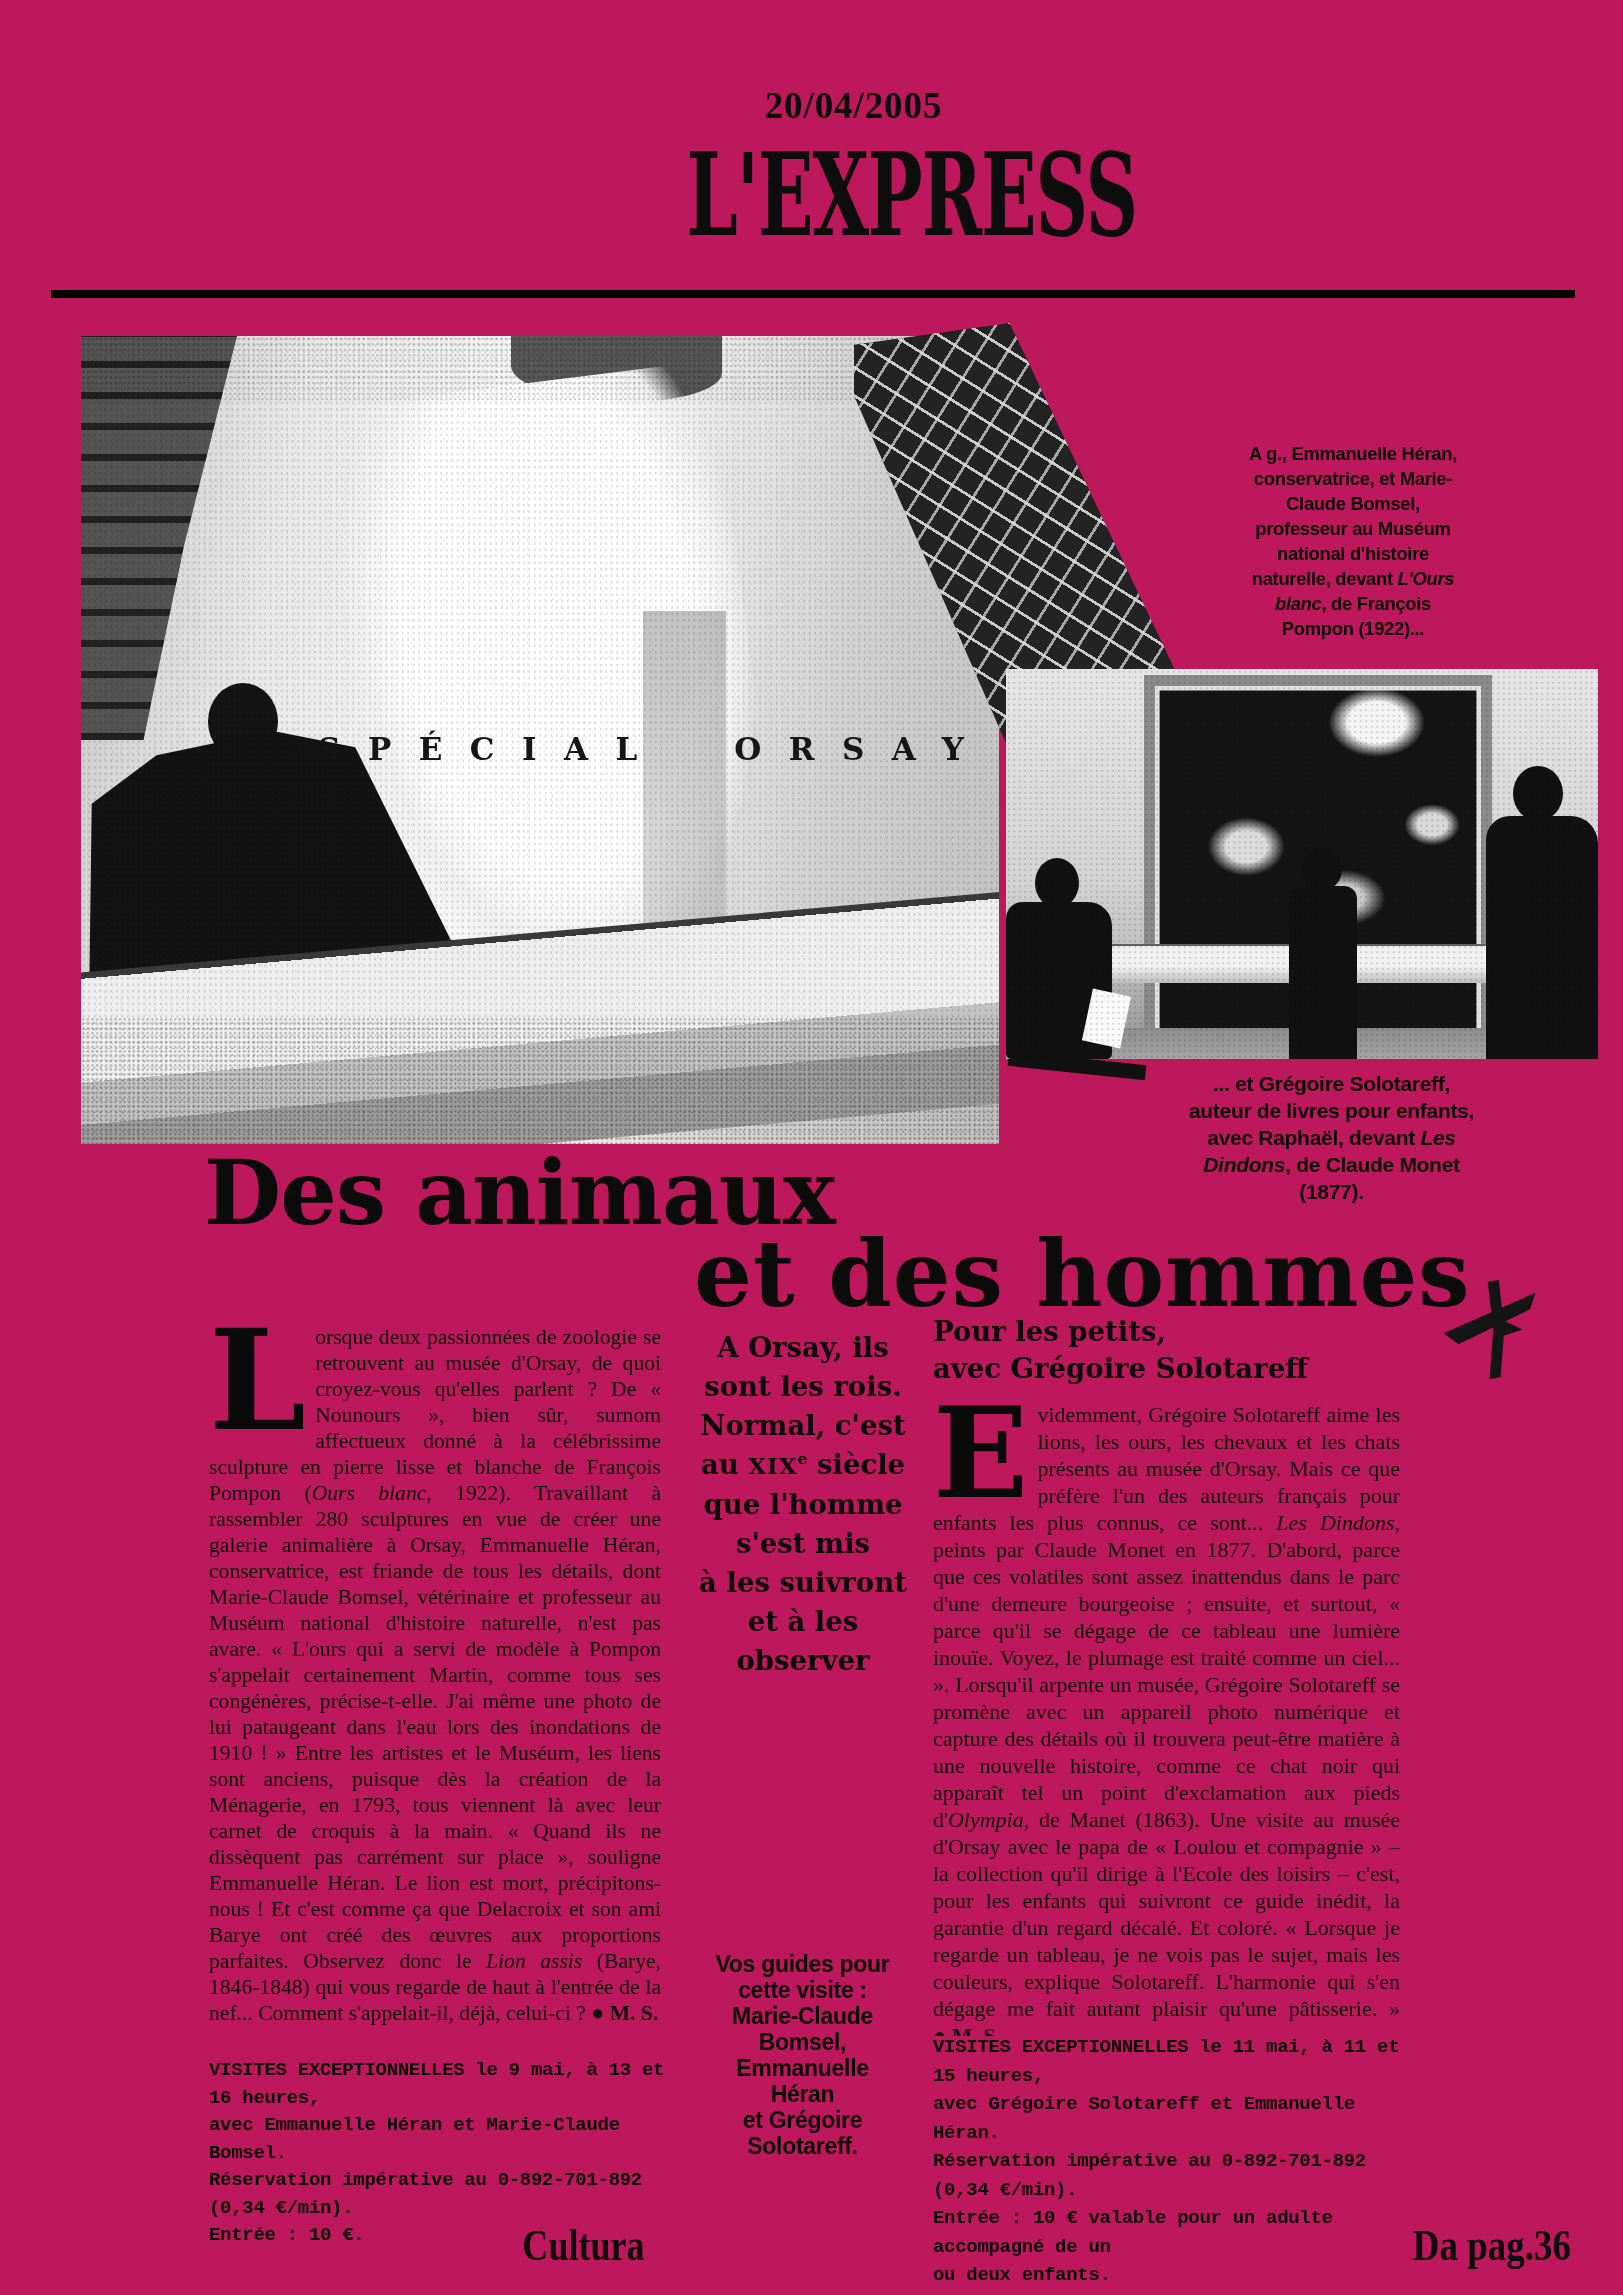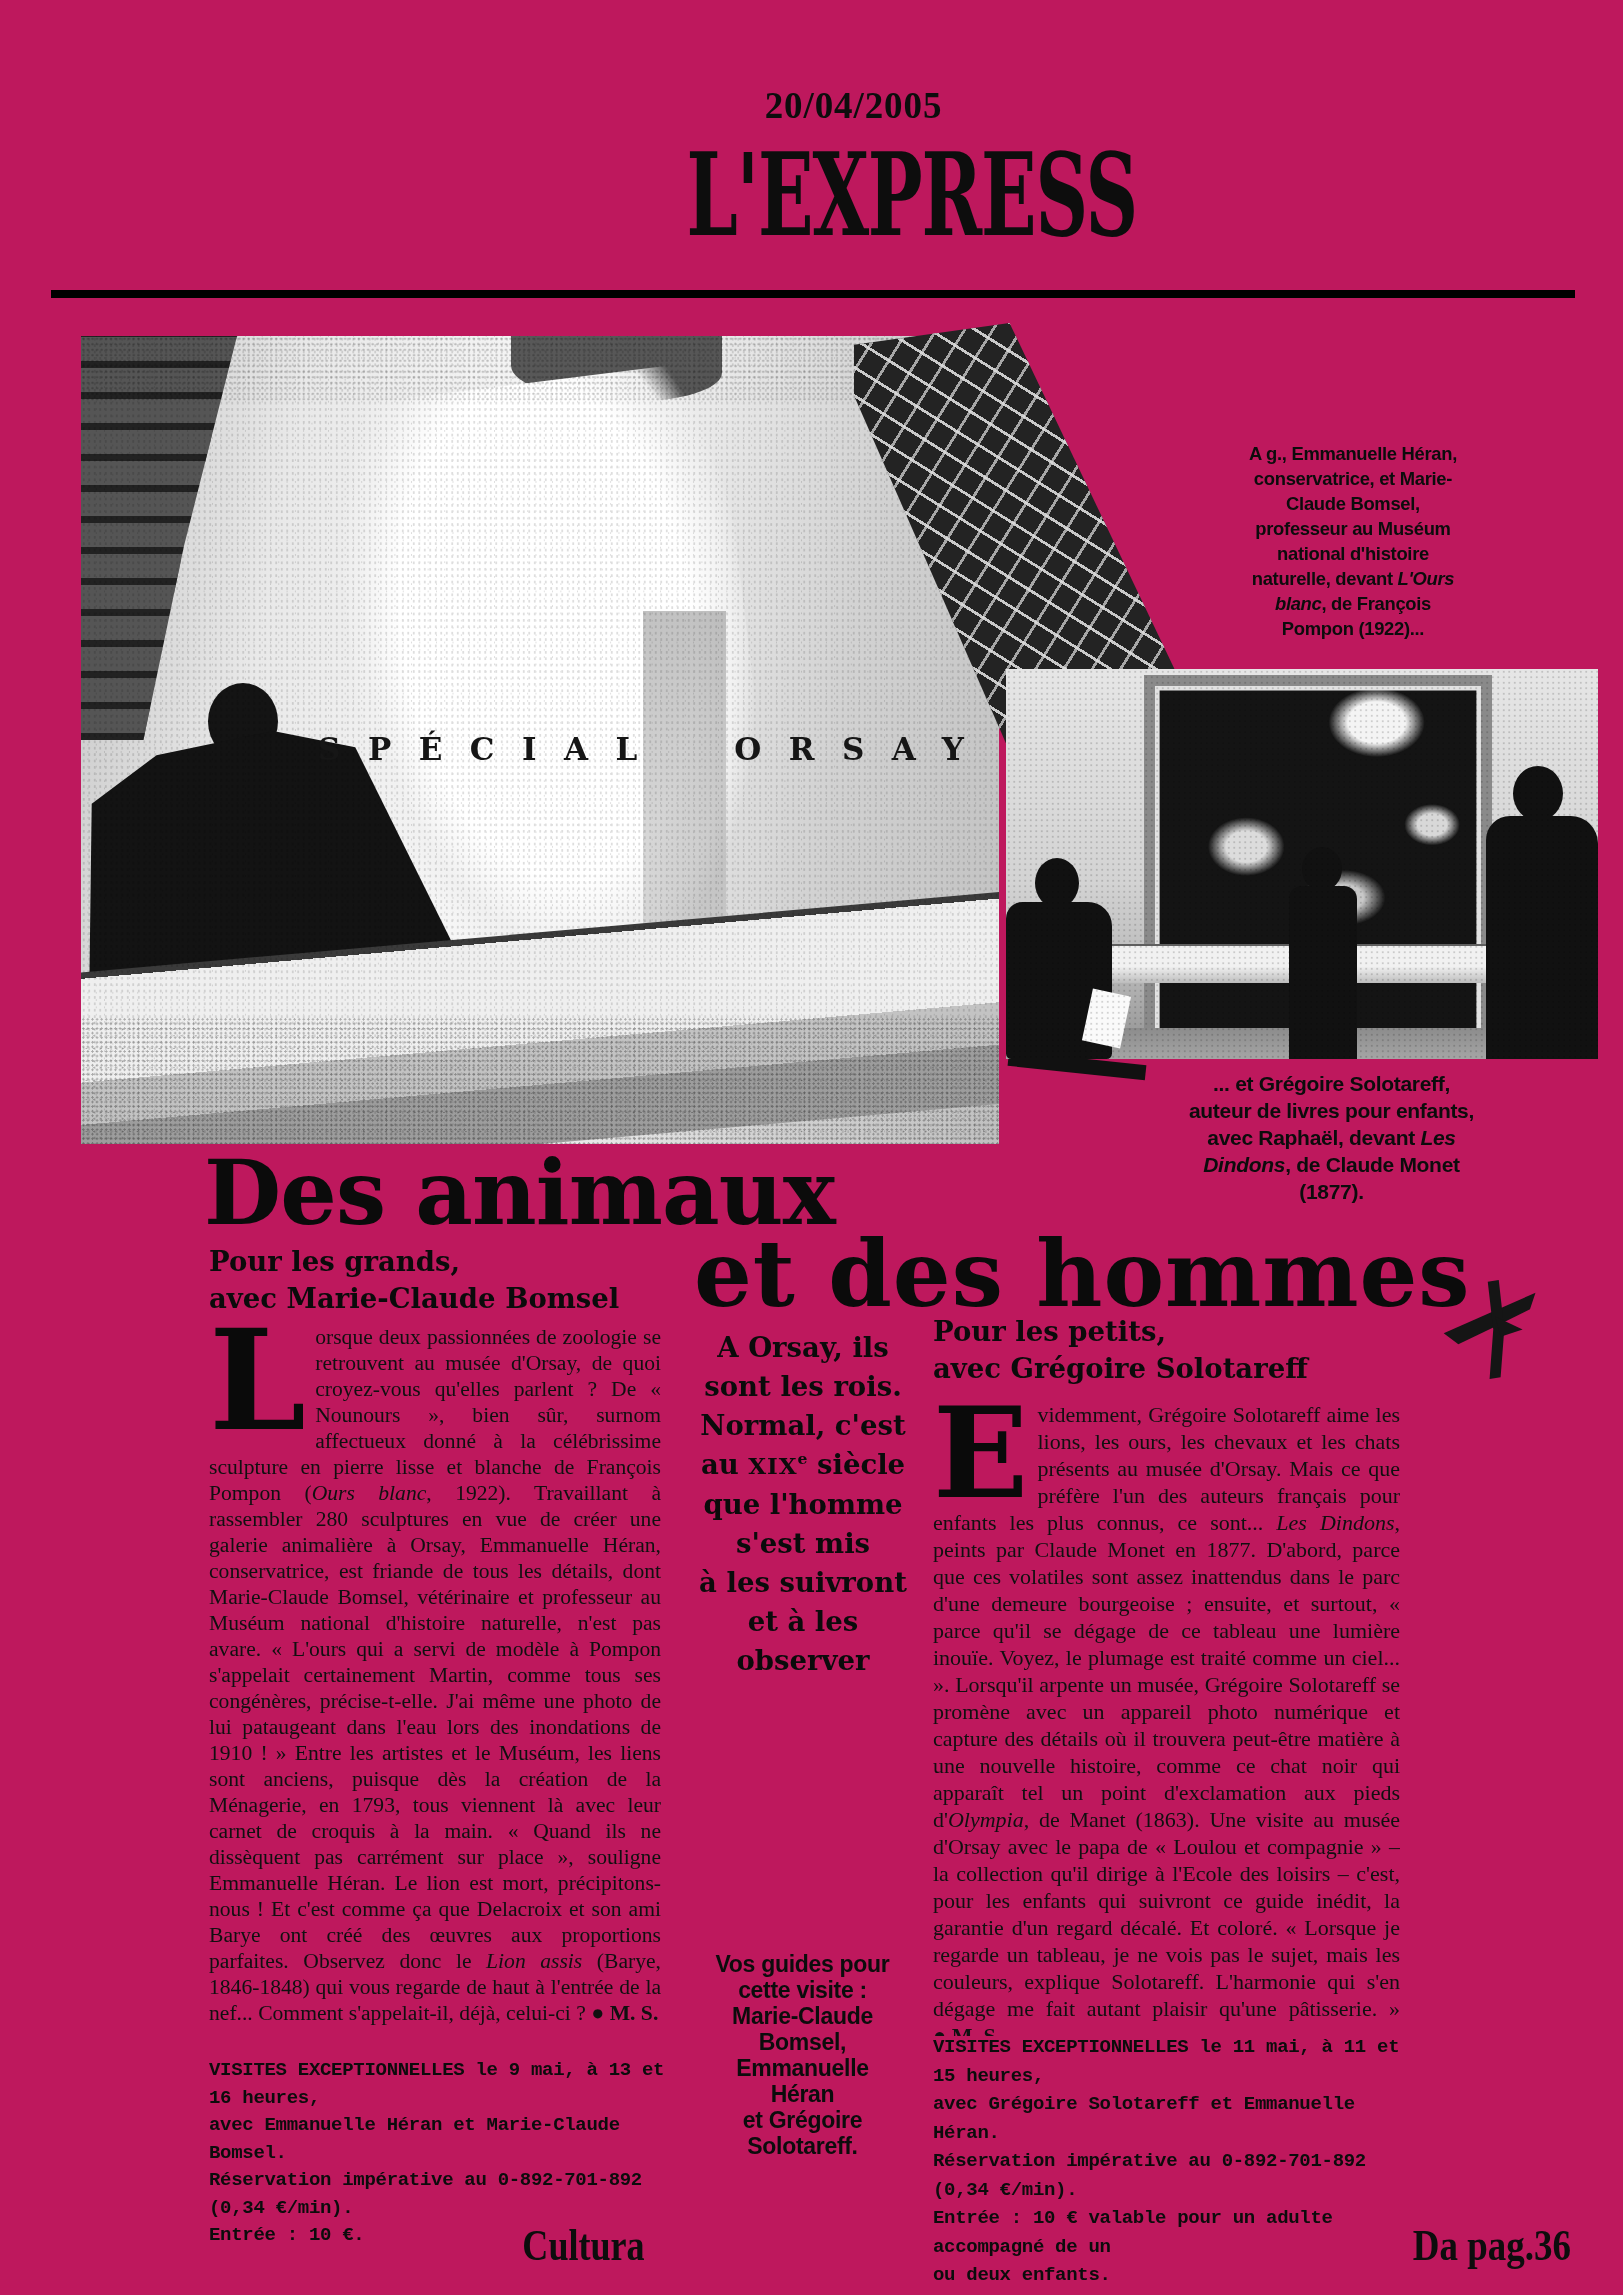--- a/index.html
+++ b/index.html
@@ -185,24 +185,20 @@
   <div class="caption cap-inset"><span>... et Grégoire Solotareff, auteur de livres pour enfants, avec Raphaël, devant </span><i>Les Dindons</i><span>, de Claude Monet (1877).</span></div>
 
   <div class="hl hl1">Des animaux</div>
   <div class="hl hl2">et des hommes</div>
   <svg class="bird" width="101" height="106" viewBox="0 0 110 115">
     <polygon points="4,62 54,40 104,18 98,36 58,56 20,74" fill="#151515"></polygon>
     <polygon points="52,6 64,4 70,58 66,110 54,112 58,58" fill="#151515"></polygon>
     <polygon points="60,44 90,58 66,66" fill="#151515"></polygon>
   </svg>
 
-  <div class="colhead colhead-left">
-    <div>Pour les grands,</div>
-    <div>avec Marie-Claude Bomsel</div>
-  </div>
   <div class="bodycol body-left"><span class="dropcap dc-left">L</span><span>orsque deux passionnées de zoologie se retrouvent au musée d'Orsay, de quoi croyez-vous qu'elles parlent ? De « Nounours », bien sûr, surnom affectueux donné à la célébrissime sculpture en pierre lisse et blanche de François Pompon (</span><i>Ours blanc</i><span>, 1922). Travaillant à rassembler 280 sculptures en vue de créer une galerie animalière à Orsay, Emmanuelle Héran, conservatrice, est friande de tous les détails, dont Marie-Claude Bomsel, vétérinaire et professeur au Muséum national d'histoire naturelle, n'est pas avare. « L'ours qui a servi de modèle à Pompon s'appelait certainement Martin, comme tous ses congénères, précise-t-elle. J'ai même une photo de lui pataugeant dans l'eau lors des inondations de 1910 ! » Entre les artistes et le Muséum, les liens sont anciens, puisque dès la création de la Ménagerie, en 1793, tous viennent là avec leur carnet de croquis à la main. « Quand ils ne dissèquent pas carrément sur place », souligne Emmanuelle Héran. Le lion est mort, précipitons-nous ! Et c'est comme ça que Delacroix et son ami Barye ont créé des œuvres aux proportions parfaites. Observez donc le </span><i>Lion assis</i><span> (Barye, 1846-1848) qui vous regarde de haut à l'entrée de la nef... Comment s'appelait-il, déjà, celui-ci ? </span><span class="sig">● M. S.</span></div>
   <div class="note note-left">
     <div>VISITES EXCEPTIONNELLES le 9 mai, à 13 et 16 heures,</div>
     <div>avec Emmanuelle Héran et Marie-Claude Bomsel.</div>
     <div>Réservation impérative au 0-892-701-892 (0,34 €/min).</div>
     <div>Entrée : 10 €.</div>
   </div>
 
   <div class="quote">
     <div>A Orsay, ils</div>

